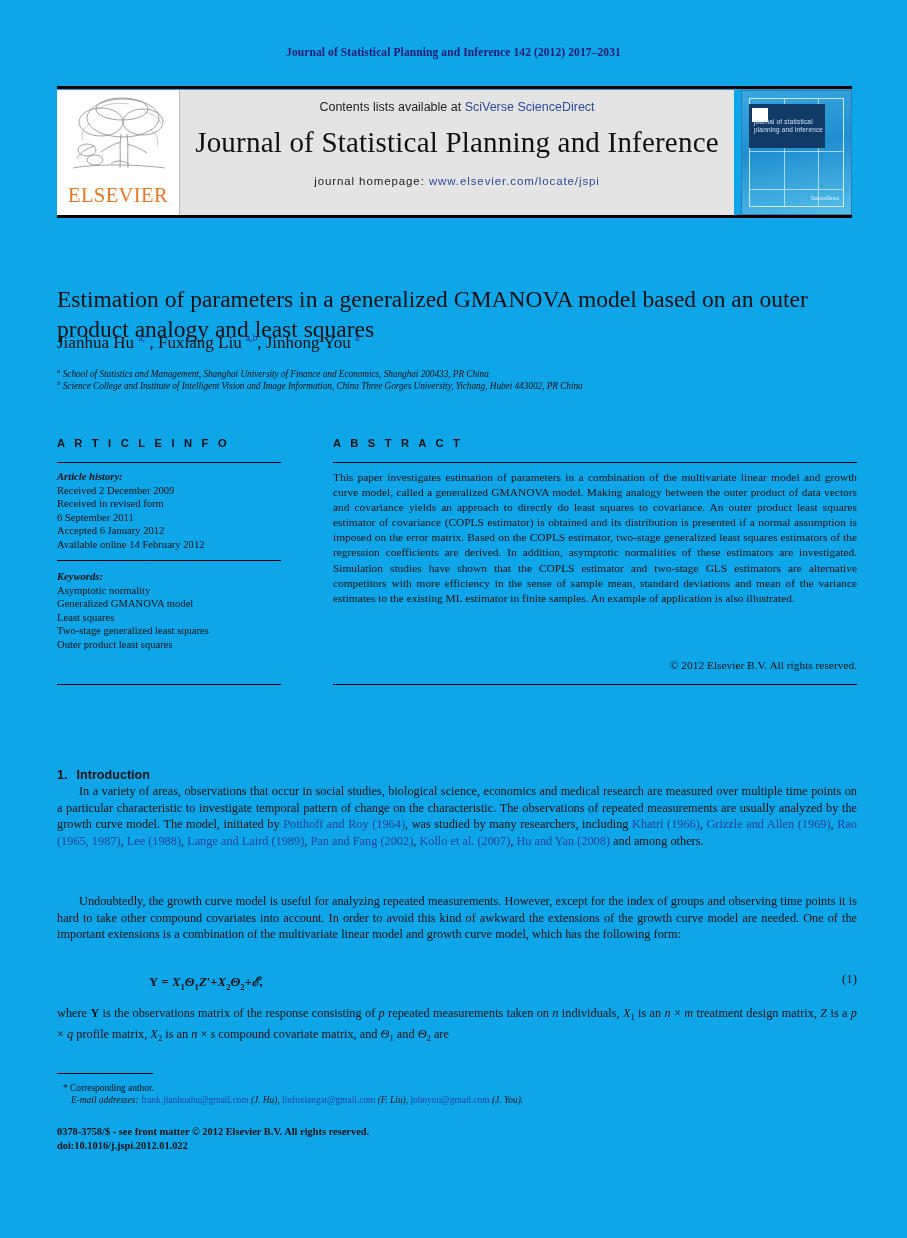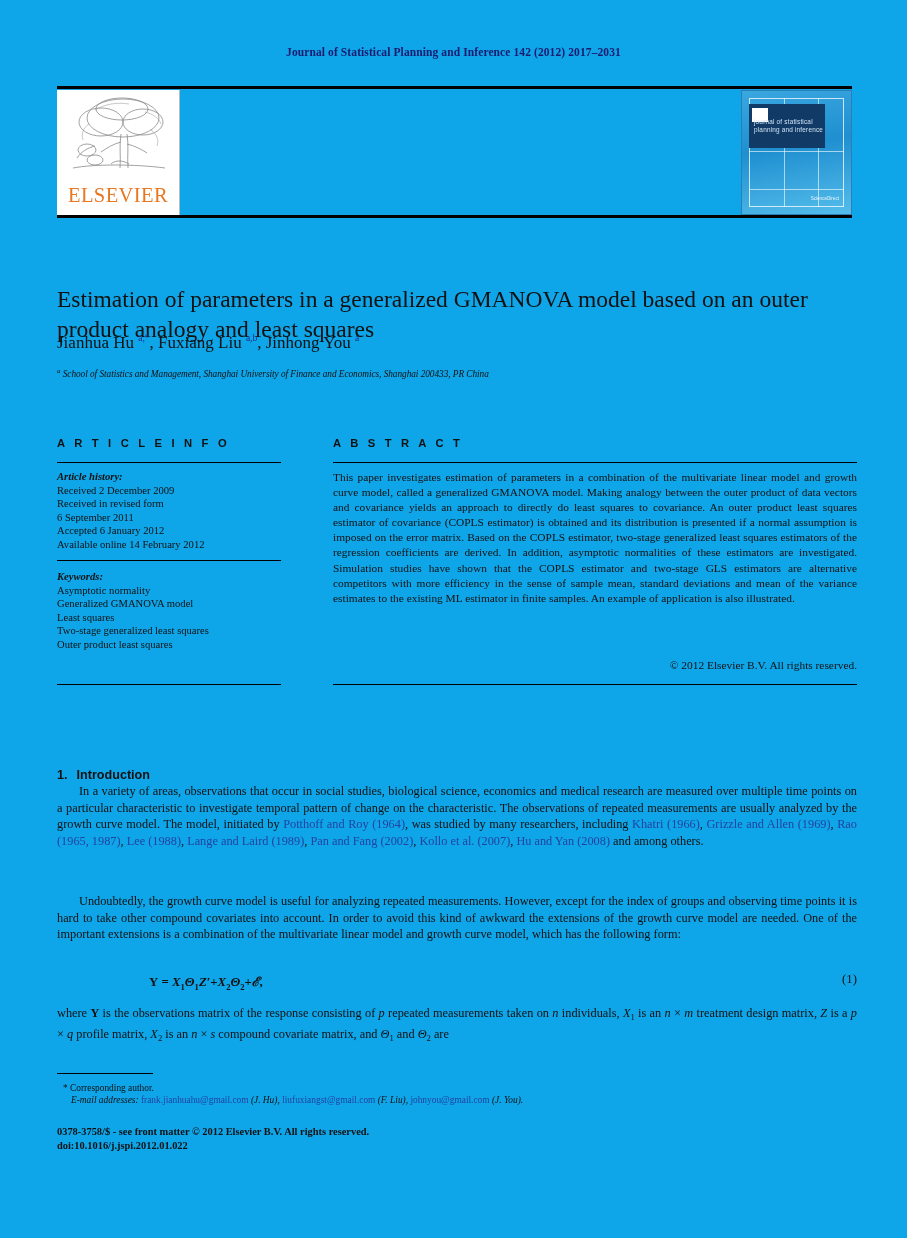--- a/index.html
+++ b/index.html
@@ -407,40 +407,52 @@
             <path d="M30 16 C40 10 52 8 64 10"></path>
             <path d="M80 18 C88 20 94 24 96 30"></path>
             <path d="M24 30 C18 34 16 40 18 46"></path>
             <path d="M86 36 C92 40 94 46 92 52"></path>
           </g>
         </svg>
       </div>
       <div class="elsevier-word">ELSEVIER</div>
     </div>
 
+    <div class="contents-band">
+      <div class="contents-line">
+        <span>Contents lists available at </span><span class="sd">SciVerse ScienceDirect</span>
+      </div>
+      <div class="journal-name">Journal of Statistical Planning and Inference</div>
+      <div class="homepage-line">
+        <span>journal homepage: </span><span class="url">www.elsevier.com/locate/jspi</span>
+      </div>
+    </div>
 
     <div class="cover">
       <div class="frame"></div>
       <div class="vline" style="left:42px;"></div>
       <div class="vline" style="left:76px;"></div>
       <div class="hline" style="top:60px;"></div>
       <div class="hline" style="top:98px;"></div>
       <div class="navybox">
         <div class="els-mini"></div>
         <div class="cv-title">journal of statistical planning and inference</div>
       </div>
       <div class="bot-logo">ScienceDirect</div>
     </div>
   </div>
 
   <div class="title">Estimation of parameters in a generalized GMANOVA model based on an outer product analogy and least squares</div>
   <div class="authors">Jianhua Hu <sup>a,*</sup>, Fuxiang Liu <sup>a,b</sup>, Jinhong You <sup>a</sup></div>
   <div class="affil" id="affil-a">
     <sup>a</sup> <span>School of Statistics and Management, Shanghai University of Finance and Economics, Shanghai 200433, PR China</span>
   </div>
+  <div class="affil" id="affil-b">
+    <sup>b</sup> <span>Science College and Institute of Intelligent Vision and Image Information, China Three Gorges University, Yichang, Hubei 443002, PR China</span>
+  </div>
 
   <div id="info-head">A R T I C L E    I N F O</div>
   <div class="colrule" id="info-rule"></div>
   <div class="colrule" id="info-rule2"></div>
   <div class="colrule" id="info-rule3"></div>
 
   <div class="info-block" id="history">
     <div class="info-label">Article history:</div>
     <div>Received 2 December 2009</div>
     <div>Received in revised form</div>

